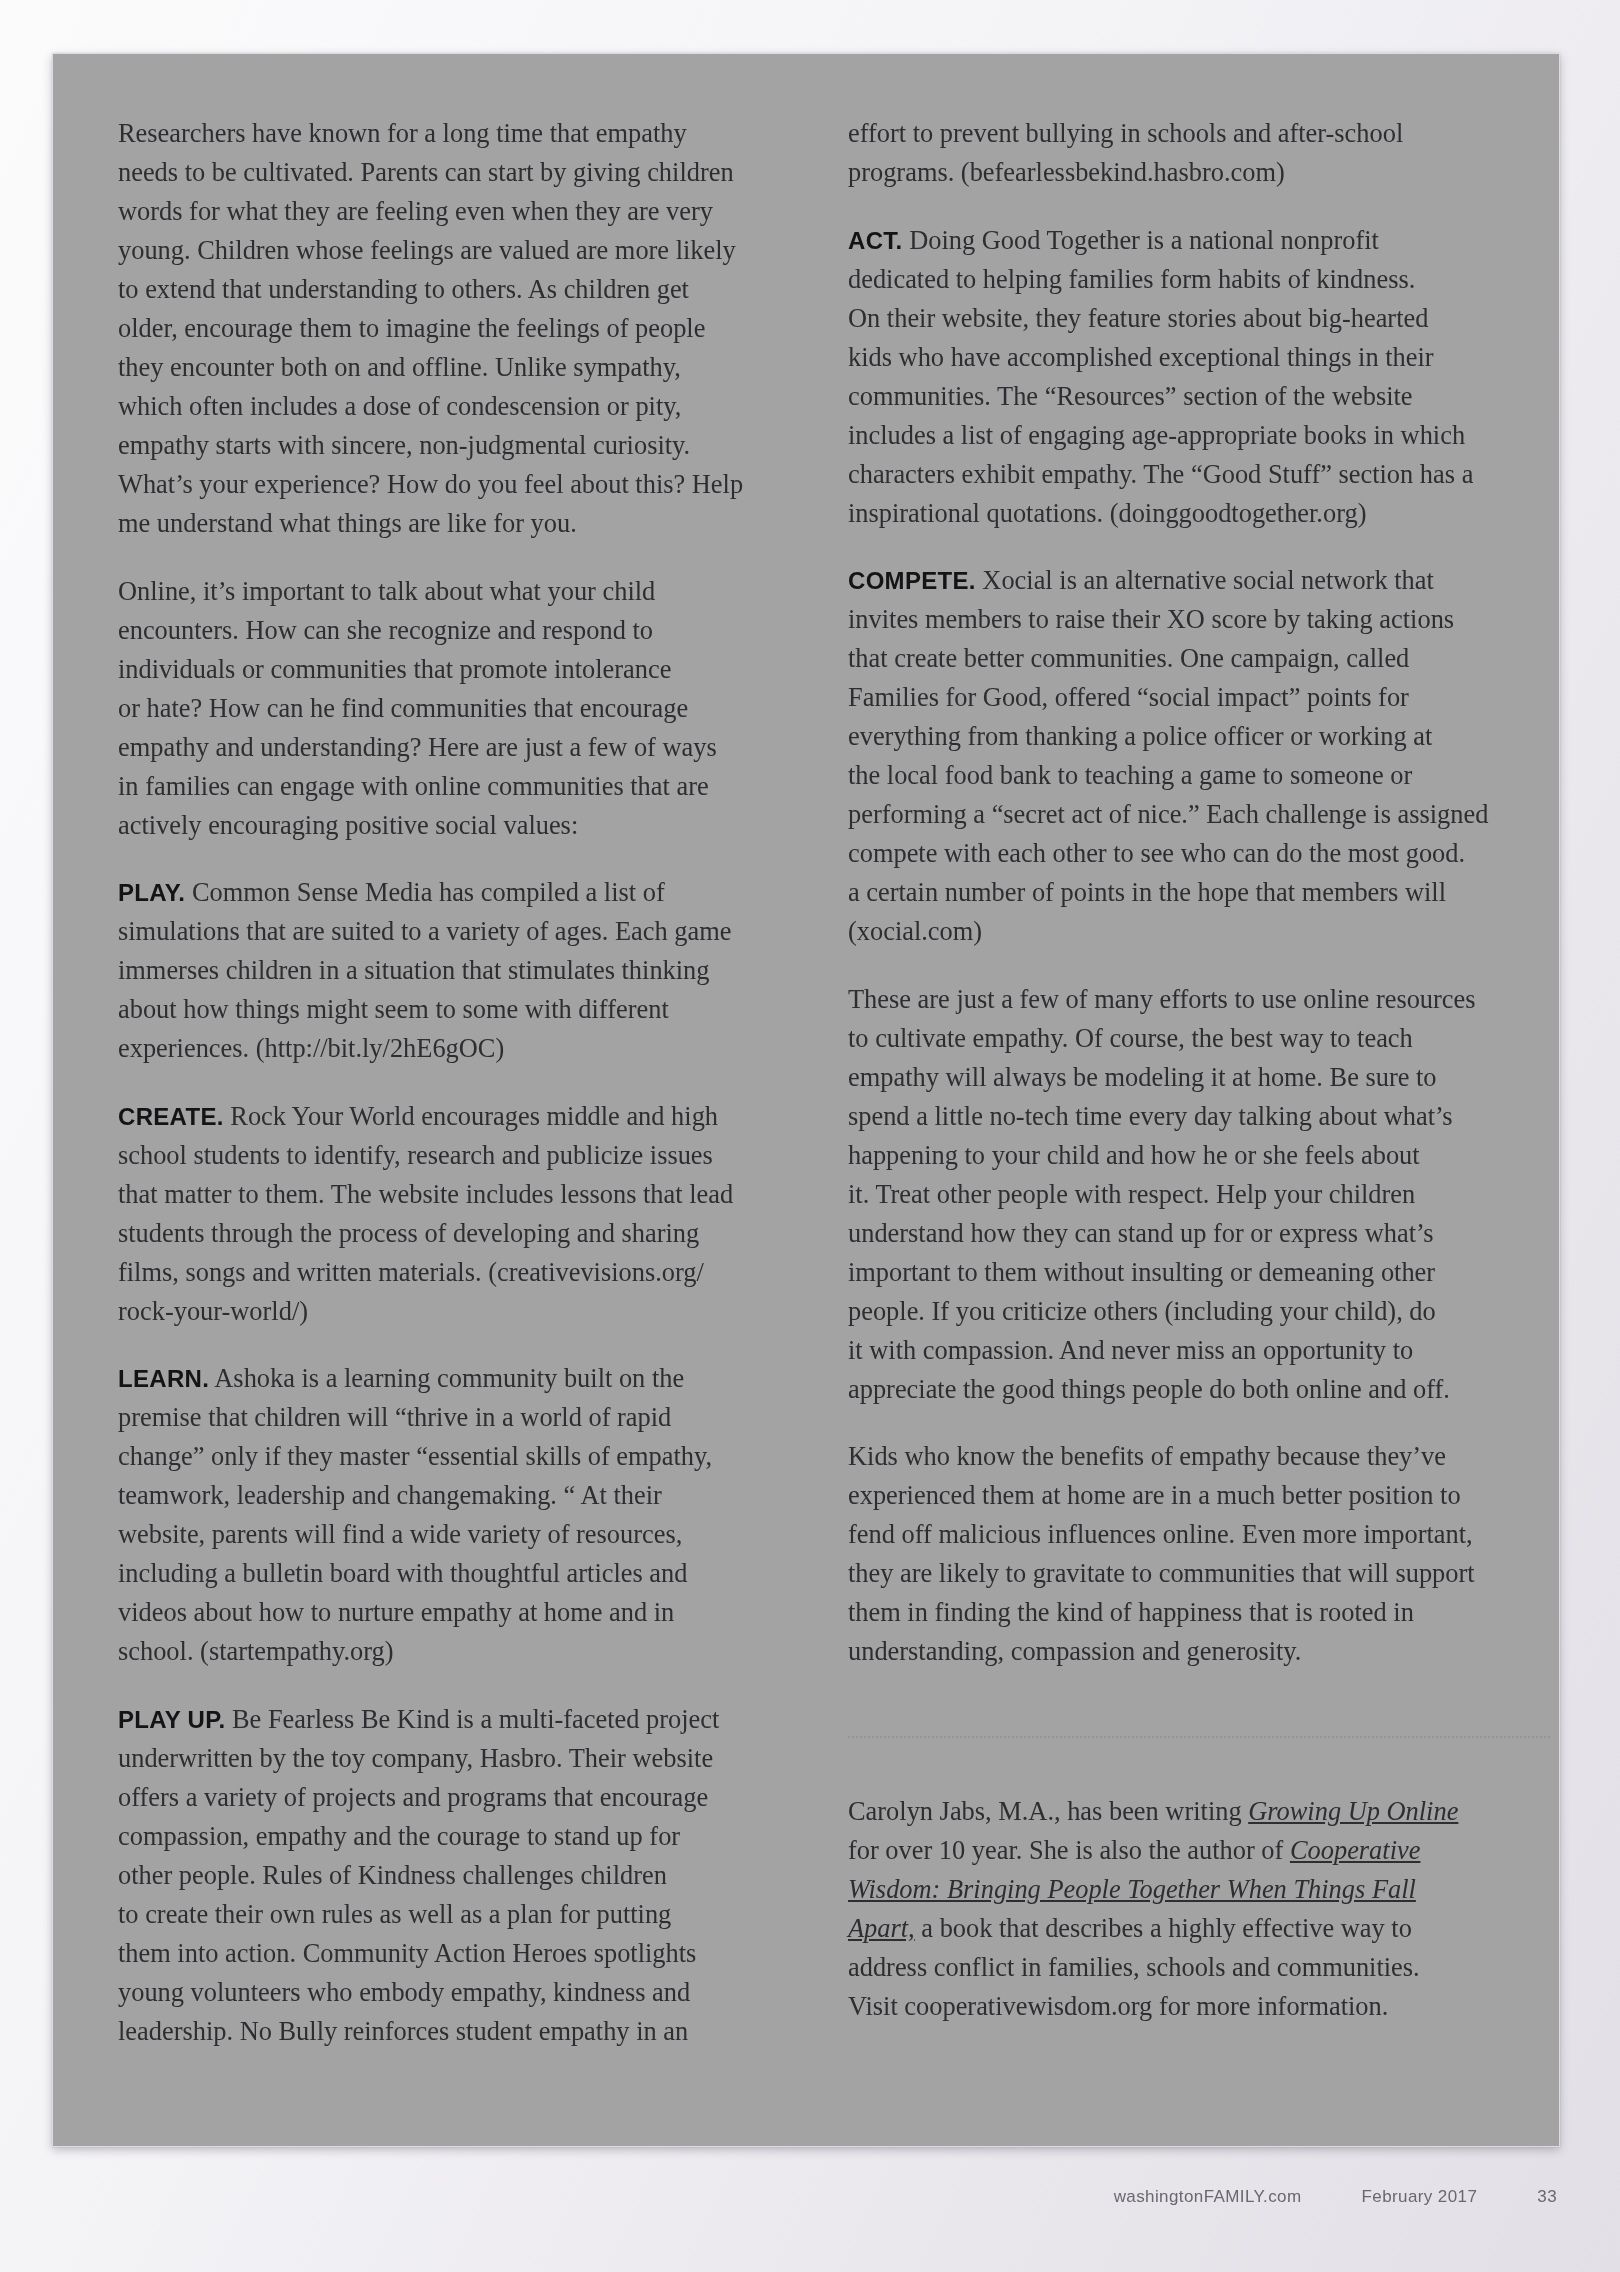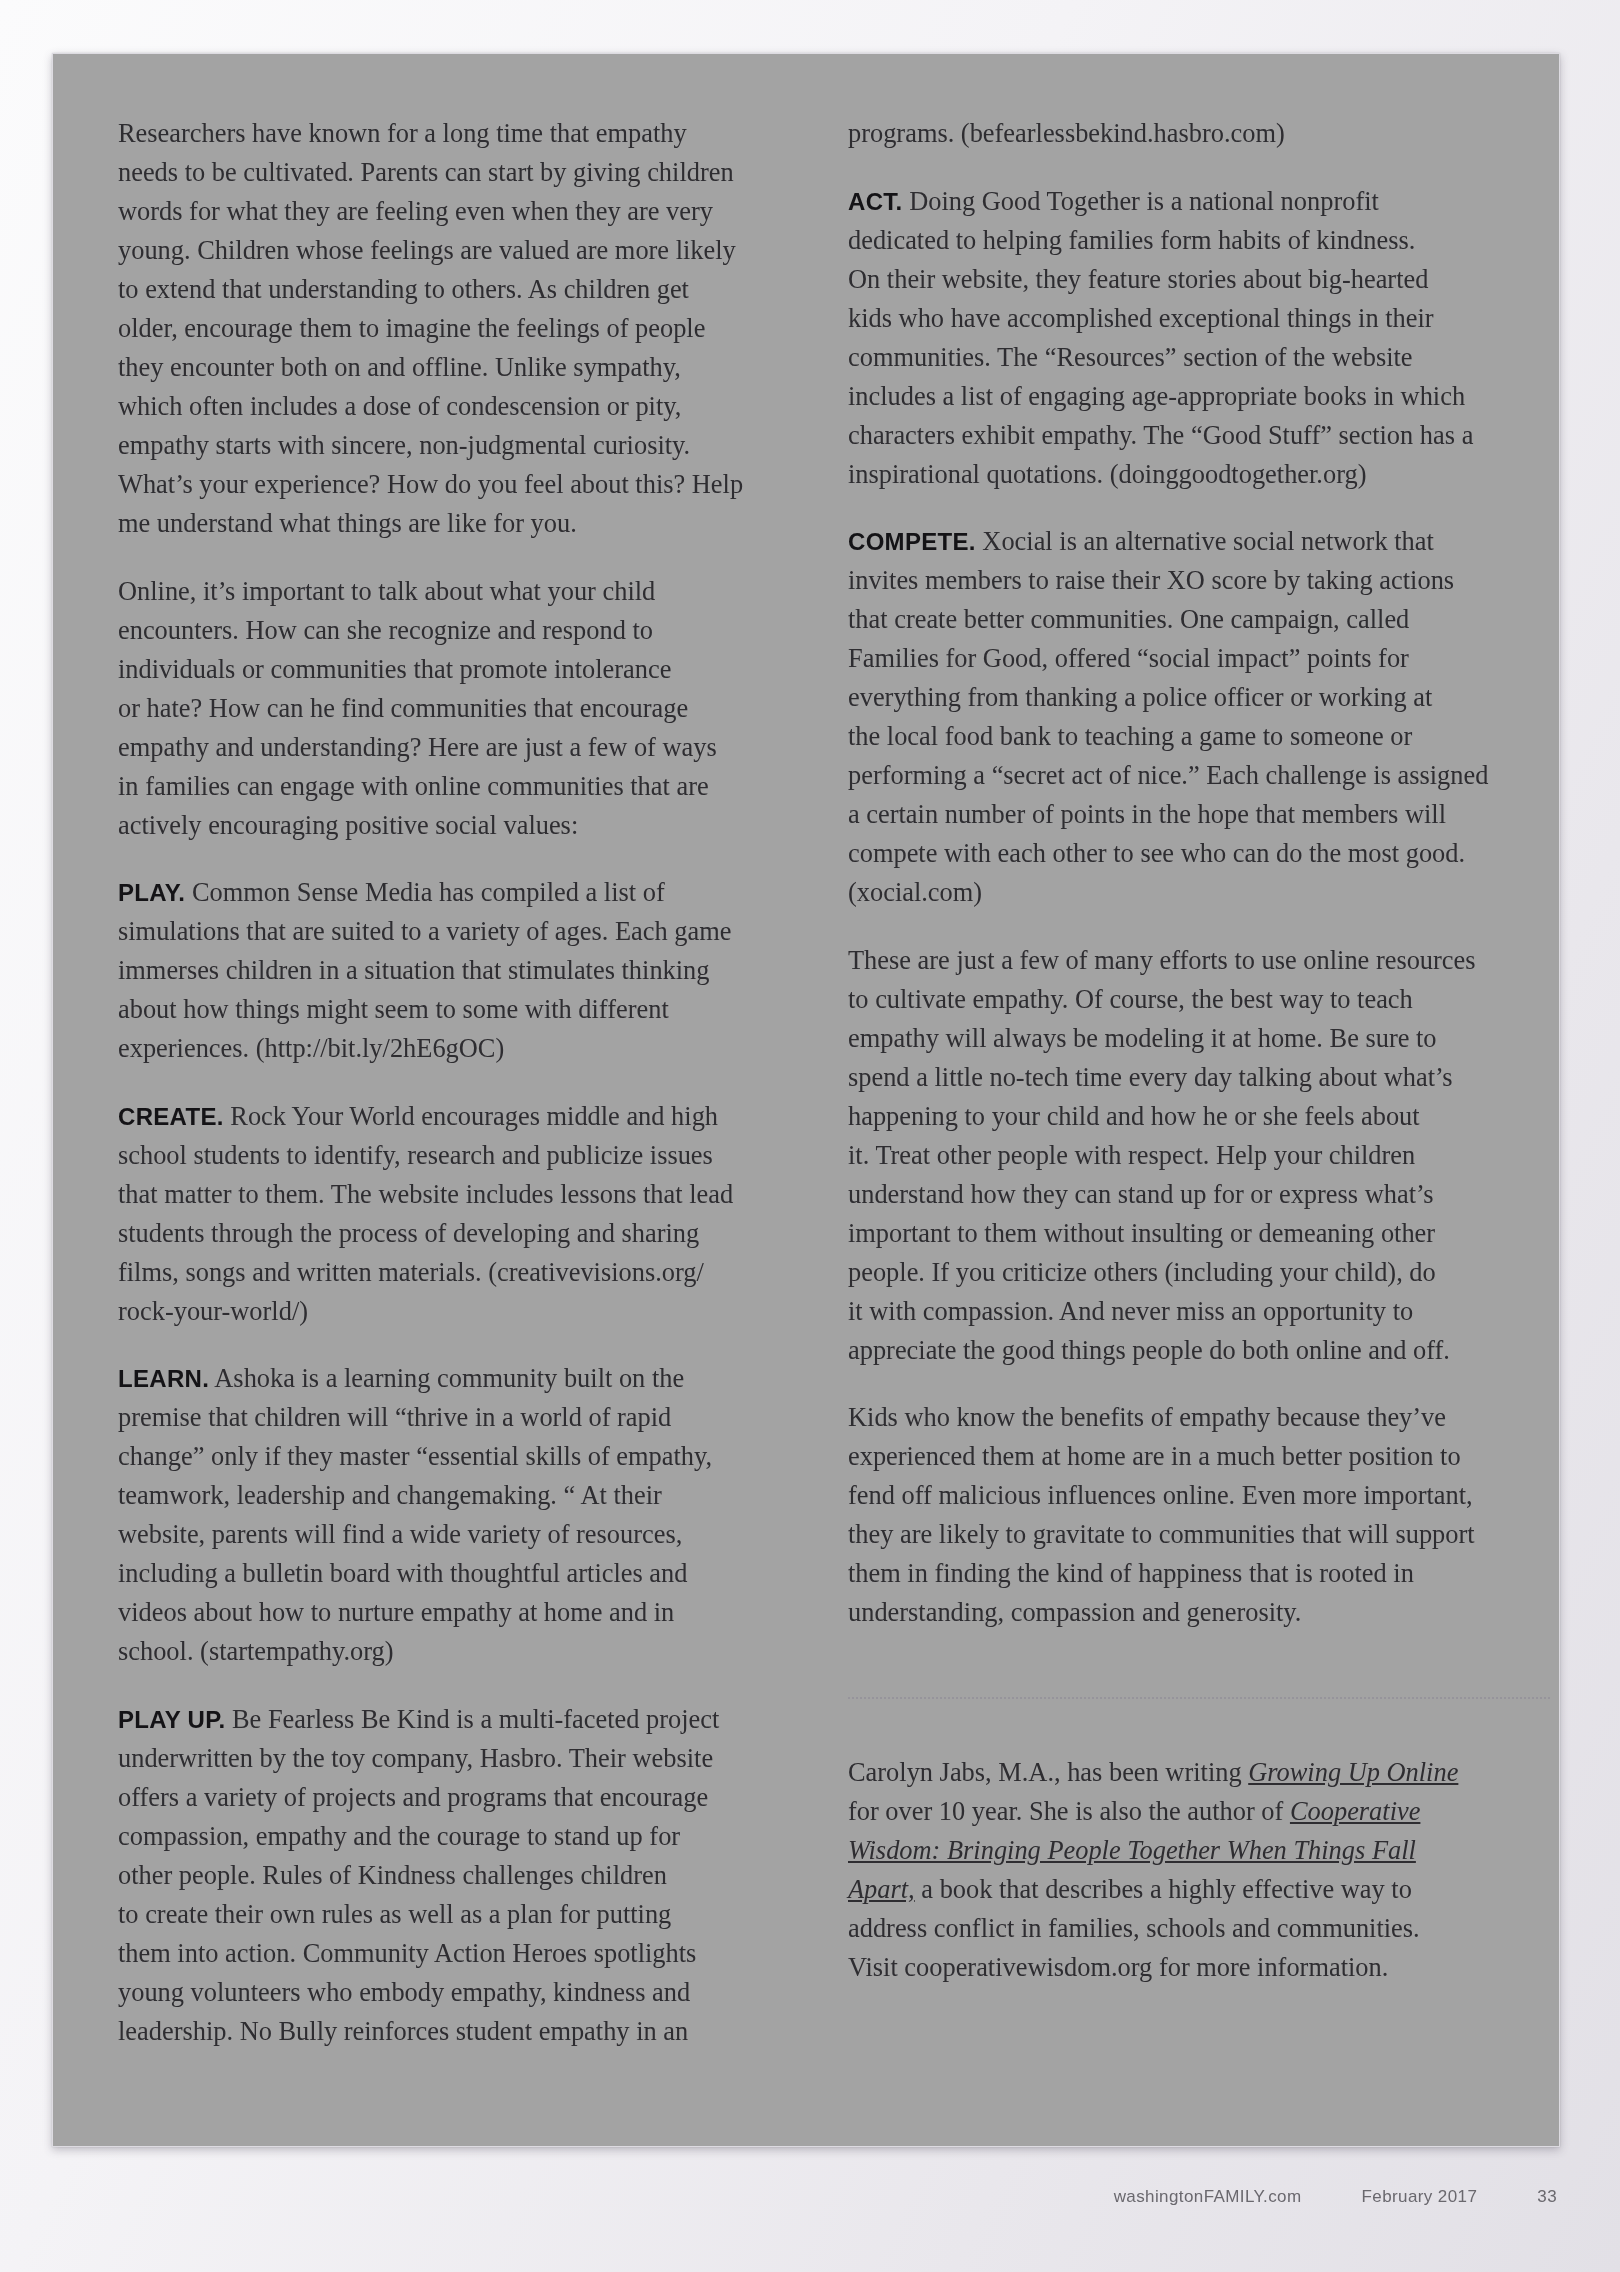--- a/index.html
+++ b/index.html
@@ -118,42 +118,43 @@
         <span class="line"><span>other people. Rules of Kindness challenges children</span></span>
         <span class="line"><span>to create their own rules as well as a plan for putting</span></span>
         <span class="line"><span>them into action. Community Action Heroes spotlights</span></span>
         <span class="line"><span>young volunteers who embody empathy, kindness and</span></span>
         <span class="line"><span>leadership. No Bully reinforces student empathy in an</span></span>
       </p>
     </div>
   <div class="col col-right">
     <div id="right-paras">
         <p class="para">
+          <span class="line"><span>effort to prevent bullying in schools and after-school</span></span>
           <span class="line"><span>programs. (befearlessbekind.hasbro.com)</span></span>
         </p>
         <p class="para">
           <span class="line"><b class="lead">ACT.</b> <span>Doing Good Together is a national nonprofit</span></span>
           <span class="line"><span>dedicated to helping families form habits of kindness.</span></span>
           <span class="line"><span>On their website, they feature stories about big-hearted</span></span>
           <span class="line"><span>kids who have accomplished exceptional things in their</span></span>
           <span class="line"><span>communities. The “Resources” section of the website</span></span>
           <span class="line"><span>includes a list of engaging age-appropriate books in which</span></span>
           <span class="line"><span>characters exhibit empathy. The “Good Stuff” section has a</span></span>
           <span class="line"><span>inspirational quotations. (doinggoodtogether.org)</span></span>
         </p>
         <p class="para">
           <span class="line"><b class="lead">COMPETE.</b> <span>Xocial is an alternative social network that</span></span>
           <span class="line"><span>invites members to raise their XO score by taking actions</span></span>
           <span class="line"><span>that create better communities. One campaign, called</span></span>
           <span class="line"><span>Families for Good, offered “social impact” points for</span></span>
           <span class="line"><span>everything from thanking a police officer or working at</span></span>
           <span class="line"><span>the local food bank to teaching a game to someone or</span></span>
           <span class="line"><span>performing a “secret act of nice.” Each challenge is assigned</span></span>
+          <span class="line"><span>compete with each other to see who can do the most good.</span></span>
           <span class="line"><span>a certain number of points in the hope that members will</span></span>
-          <span class="line"><span>compete with each other to see who can do the most good.</span></span>
           <span class="line"><span>(xocial.com)</span></span>
         </p>
         <p class="para">
           <span class="line"><span>These are just a few of many efforts to use online resources</span></span>
           <span class="line"><span>to cultivate empathy. Of course, the best way to teach</span></span>
           <span class="line"><span>empathy will always be modeling it at home. Be sure to</span></span>
           <span class="line"><span>spend a little no-tech time every day talking about what’s</span></span>
           <span class="line"><span>happening to your child and how he or she feels about</span></span>
           <span class="line"><span>it. Treat other people with respect. Help your children</span></span>
           <span class="line"><span>understand how they can stand up for or express what’s</span></span>

